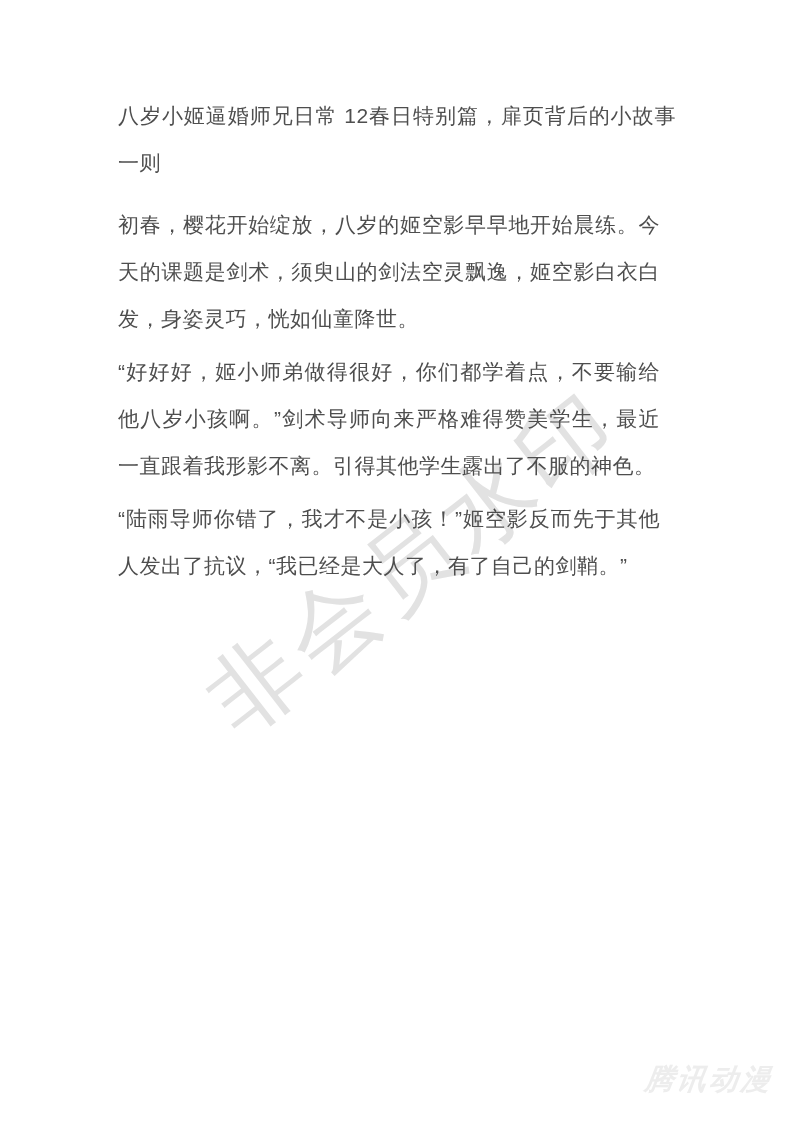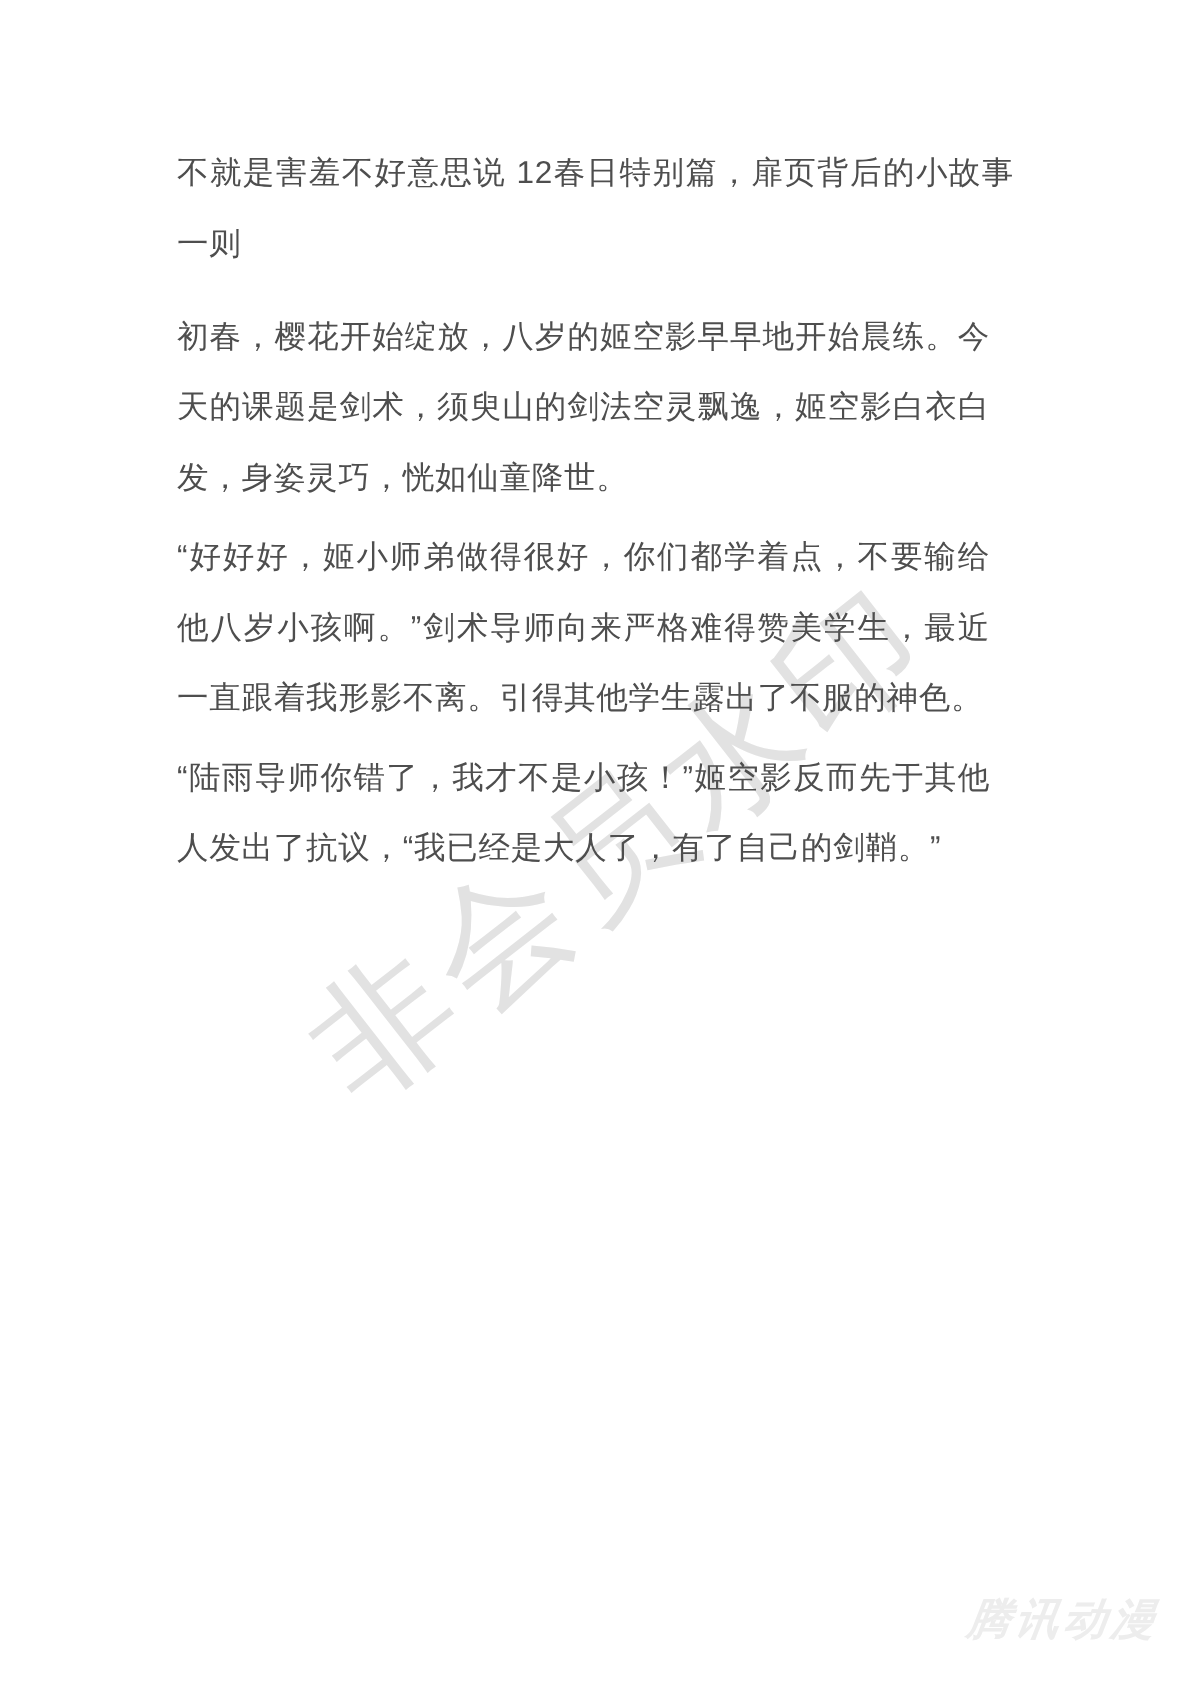--- a/index.html
+++ b/index.html
@@ -81,21 +81,21 @@
   }
 </style>
 </head>
 <body>
 
 <div class="page">
 
   <div class="watermark">非会员水印</div>
 
   <div class="content">
-    <h1 class="title">不就是害羞不好意思说 12春日特别篇，扉页背后的小故事一则</h1>
+    <h1 class="title">八岁小姬逼婚师兄日常 12春日特别篇，扉页背后的小故事一则</h1>
 
     <p>初春，樱花开始绽放，八岁的姬空影早早地开始晨练。今天的课题是剑术，须臾山的剑法空灵飘逸，姬空影白衣白发，身姿灵巧，恍如仙童降世。</p>
 
     <p>“好好好，姬小师弟做得很好，你们都学着点，不要输给他八岁小孩啊。”剑术导师向来严格难得赞美学生，最近一直跟着我形影不离。引得其他学生露出了不服的神色。</p>
 
     <p>“陆雨导师你错了，我才不是小孩！”姬空影反而先于其他人发出了抗议，“我已经是大人了，有了自己的剑鞘。”</p>
 
 
 
 

